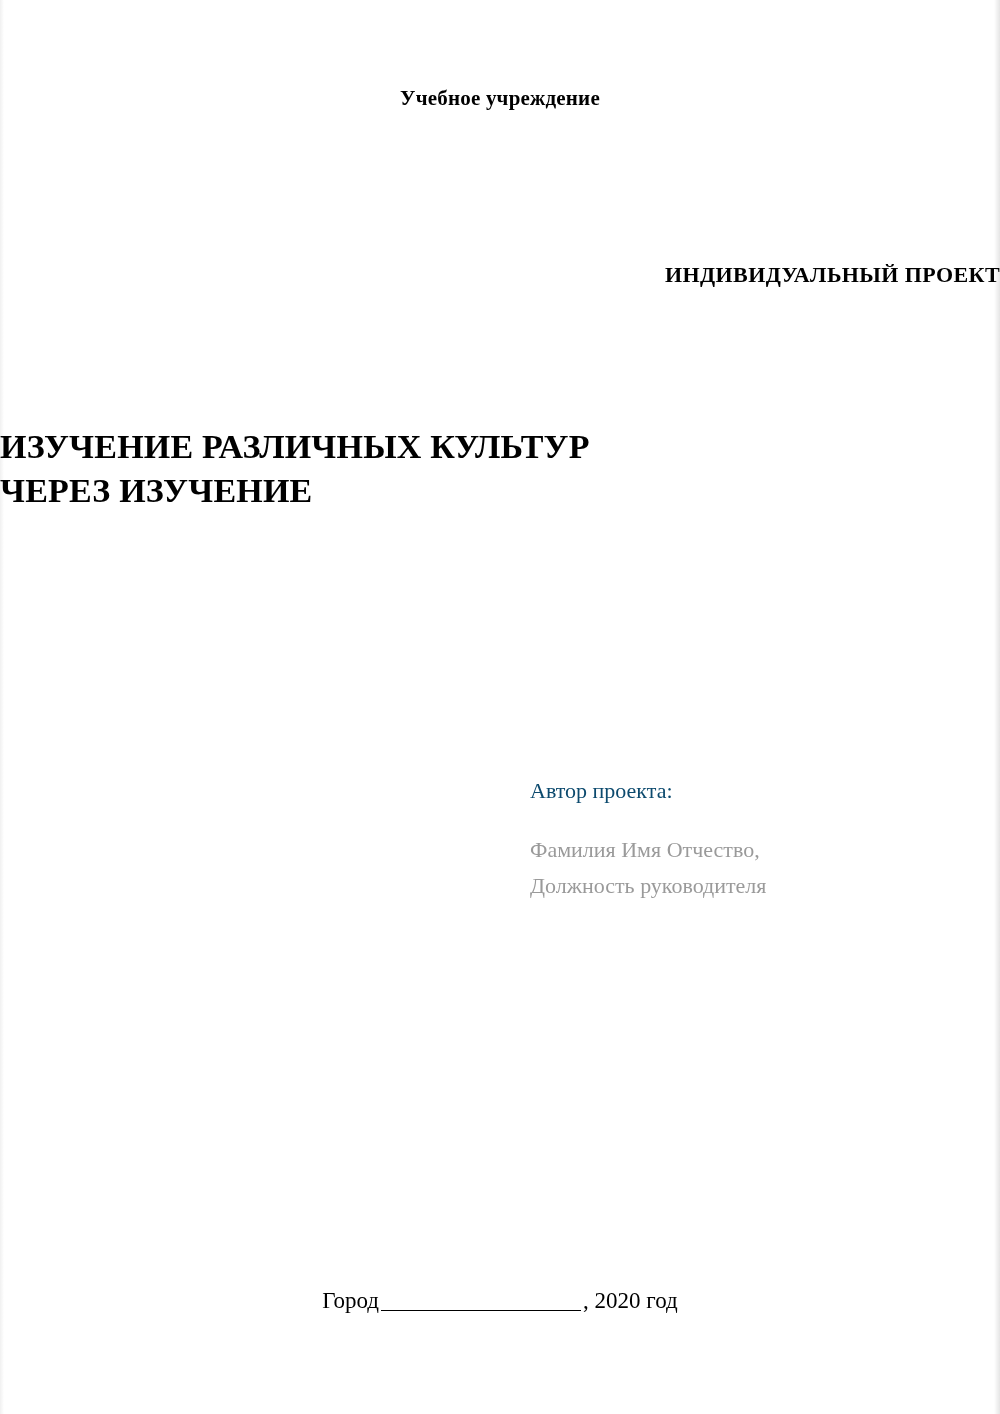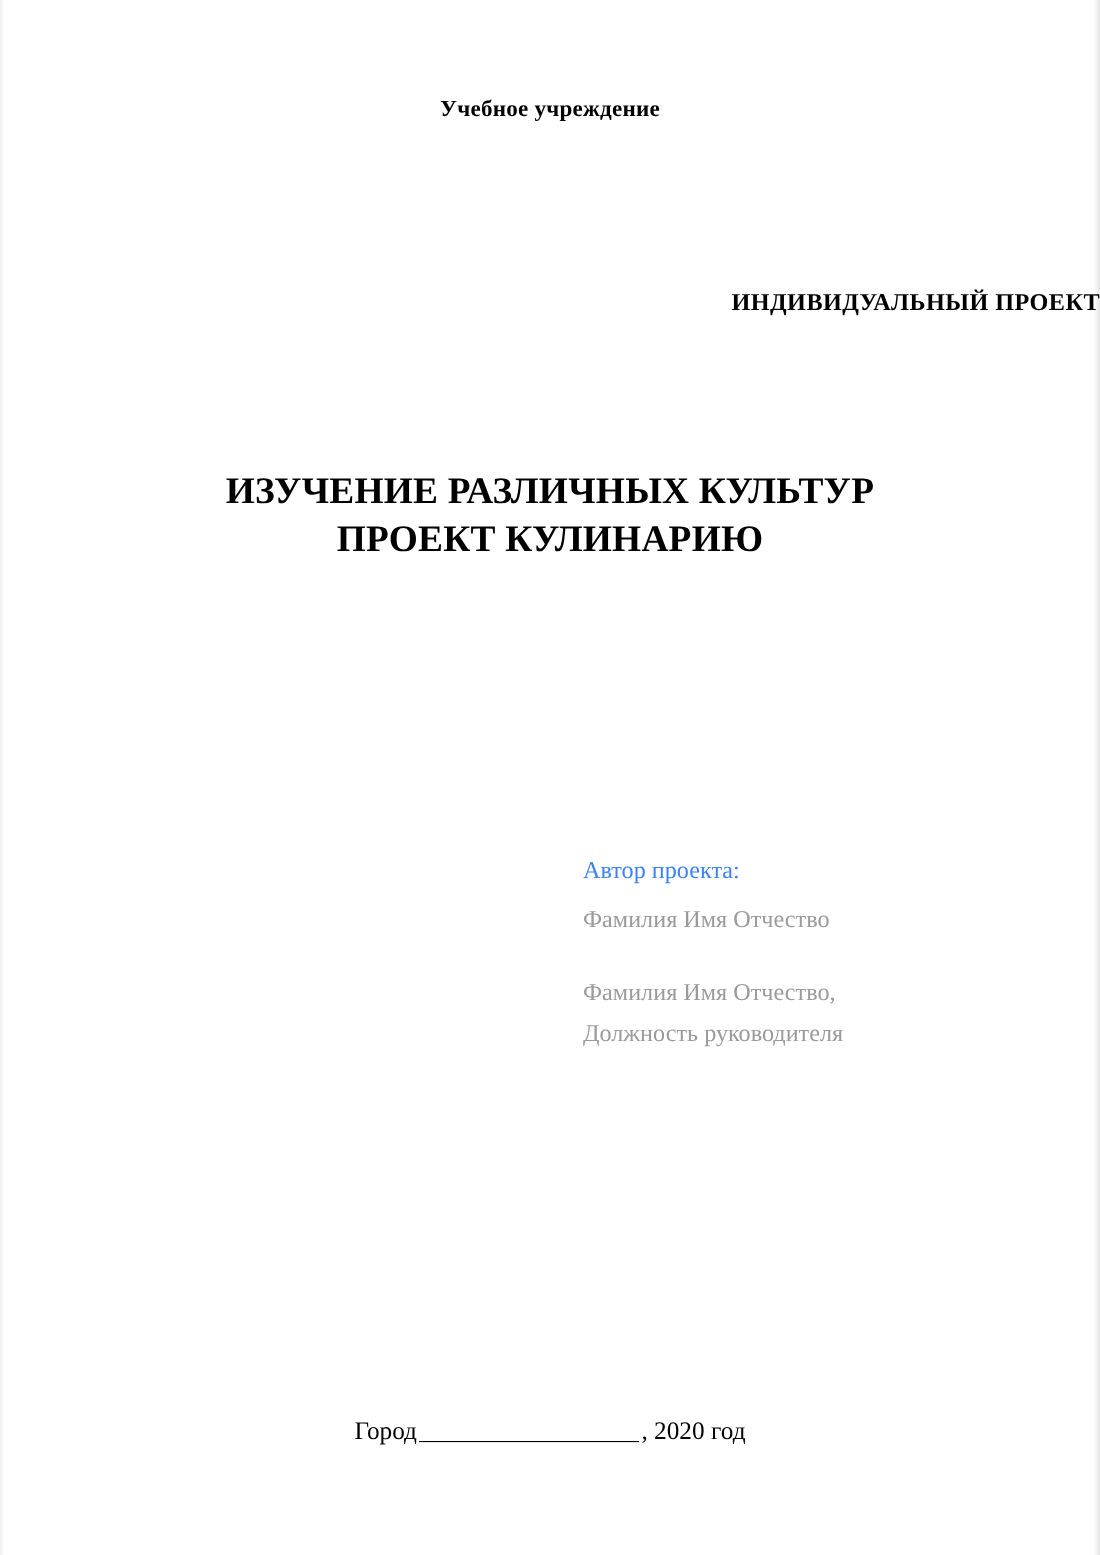--- a/index.html
+++ b/index.html
@@ -62,21 +62,20 @@
     font-size: 22px;
     font-weight: 700;
     letter-spacing: 0.4px;
   }
 
   .title {
     position: absolute;
     top: 425px;
     left: 0;
     width: 100%;
-    text-align: center;
     font-size: 34px;
     font-weight: 700;
     line-height: 1.28;
     letter-spacing: 0.2px;
   }
   .title .line {
     display: block;
   }
 
   .credits {
@@ -85,21 +84,21 @@
     left: 530px;
     width: 400px;
     font-size: 22px;
     line-height: 1.0;
   }
   .credits .block {
     margin-bottom: 30px;
   }
   .credits .label {
     display: block;
-    color: #3b82f6;
+    color: #0c4a6e;
     margin-bottom: 16px;
   }
   .credits .value {
     display: block;
     color: #9a9a9a;
     line-height: 1.65;
   }
 
   .footer {
     position: absolute;
@@ -128,28 +127,27 @@
 <body>
 
 <div class="page">
 
   <div class="institution">Учебное учреждение</div>
 
   <div class="doc-type">ИНДИВИДУАЛЬНЫЙ ПРОЕКТ</div>
 
   <div class="title">
     <span class="line">ИЗУЧЕНИЕ РАЗЛИЧНЫХ КУЛЬТУР</span>
-    <span class="line">ПРОЕКТ КУЛИНАРИЮ</span>
+    <span class="line">ЧЕРЕЗ ИЗУЧЕНИЕ</span>
   </div>
 
   <div class="credits">
 
     <div class="block">
       <span class="label">Автор проекта:</span>
-      <span class="value">Фамилия Имя Отчество</span>
     </div>
 
     <div class="block">
       <span class="value">Фамилия Имя Отчество,</span>
       <span class="value">Должность руководителя</span>
     </div>
 
   </div>
 
   <div class="footer">

